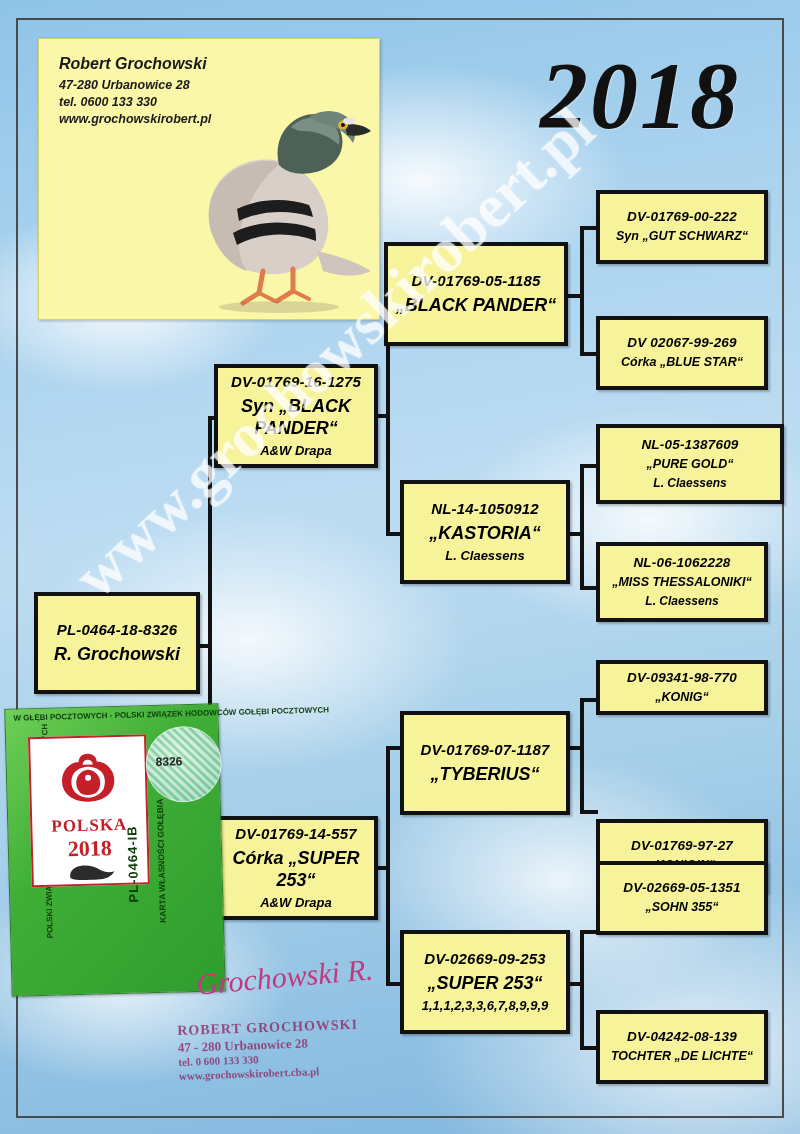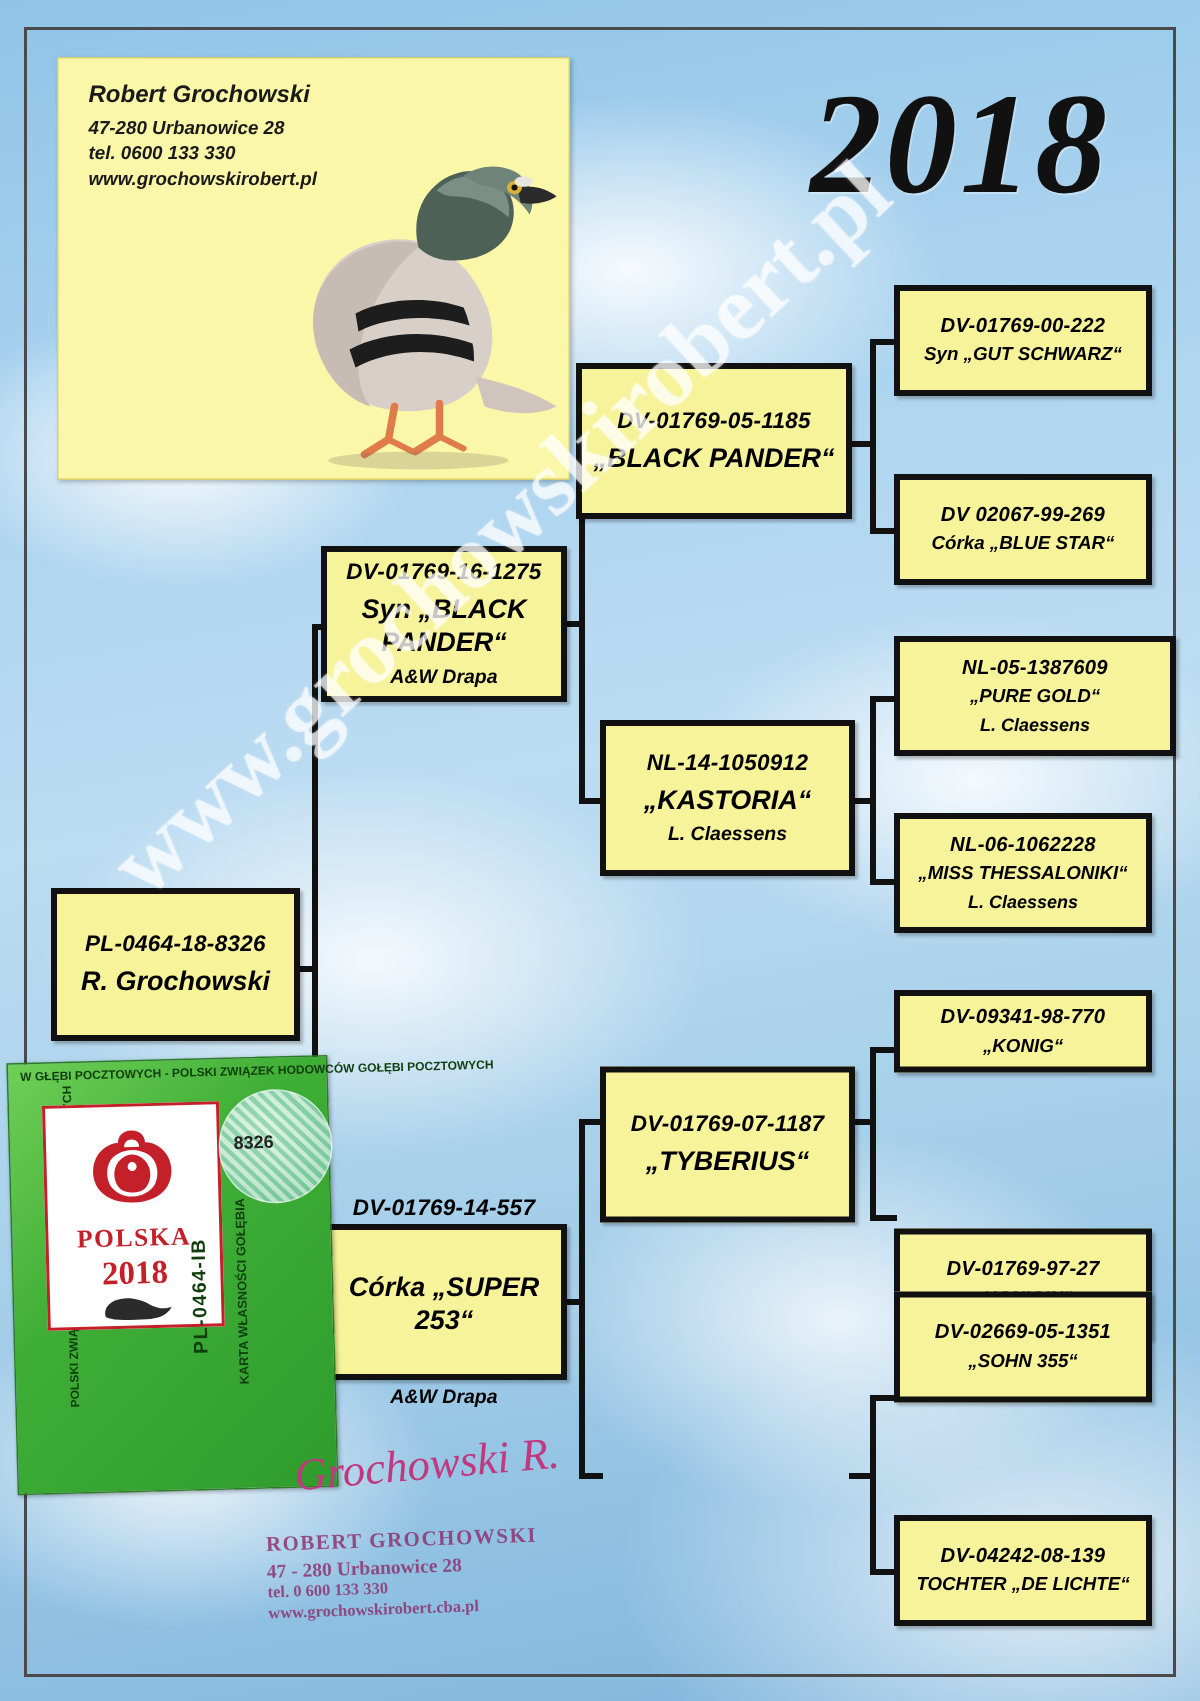--- a/index.html
+++ b/index.html
@@ -403,21 +403,21 @@
     <div class="l1">PL-0464-18-8326</div>
     <div class="l2">R. Grochowski</div>
   </div>
 
   <div class="pbox" style="left:214px; top:364px; width:164px; height:104px;">
     <div class="l1">DV-01769-16-1275</div>
     <div class="l2">Syn „BLACK PANDER“</div>
     <div class="l3">A&amp;W Drapa</div>
   </div>
 
-  <div class="pbox" style="left:214px; top:816px; width:164px; height:104px;gap:28px;">
+  <div class="pbox" style="left:214px; top:816px; width:164px; height:104px;">
     <div class="l1">DV-01769-14-557</div>
     <div class="l2">Córka „SUPER 253“</div>
     <div class="l3">A&amp;W Drapa</div>
   </div>
 
   <div class="pbox" style="left:384px; top:242px; width:184px; height:104px;">
     <div class="l1">DV-01769-05-1185</div>
     <div class="l2">„BLACK PANDER“</div>
   </div>
 
@@ -425,20 +425,25 @@
     <div class="l1">NL-14-1050912</div>
     <div class="l2">„KASTORIA“</div>
     <div class="l3">L. Claessens</div>
   </div>
 
   <div class="pbox" style="left:400px; top:694px; width:170px; height:104px;margin-top:17px;">
     <div class="l1">DV-01769-07-1187</div>
     <div class="l2">„TYBERIUS“</div>
   </div>
 
+  <div class="pbox" style="left:400px; top:930px; width:170px; height:104px;">
+    <div class="l1">DV-02669-09-253</div>
+    <div class="l2">„SUPER 253“</div>
+    <div class="l3">1,1,1,2,3,3,6,7,8,9,9,9</div>
+  </div>
 
   <div class="pbox small" style="left:596px; top:190px; width:172px; height:74px;">
     <div class="l1">DV-01769-00-222</div>
     <div class="l2">Syn „GUT SCHWARZ“</div>
   </div>
 
   <div class="pbox small" style="left:596px; top:316px; width:172px; height:74px;">
     <div class="l1">DV 02067-99-269</div>
     <div class="l2">Córka  „BLUE STAR“</div>
   </div>

